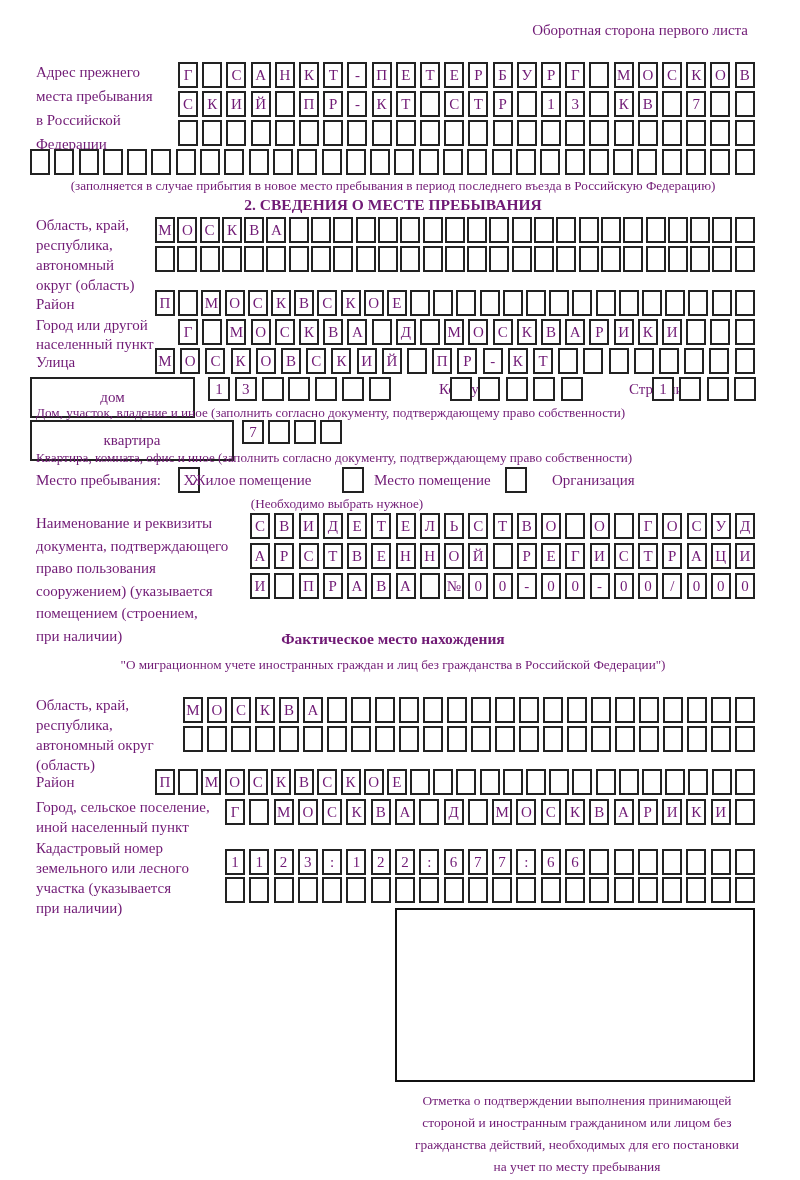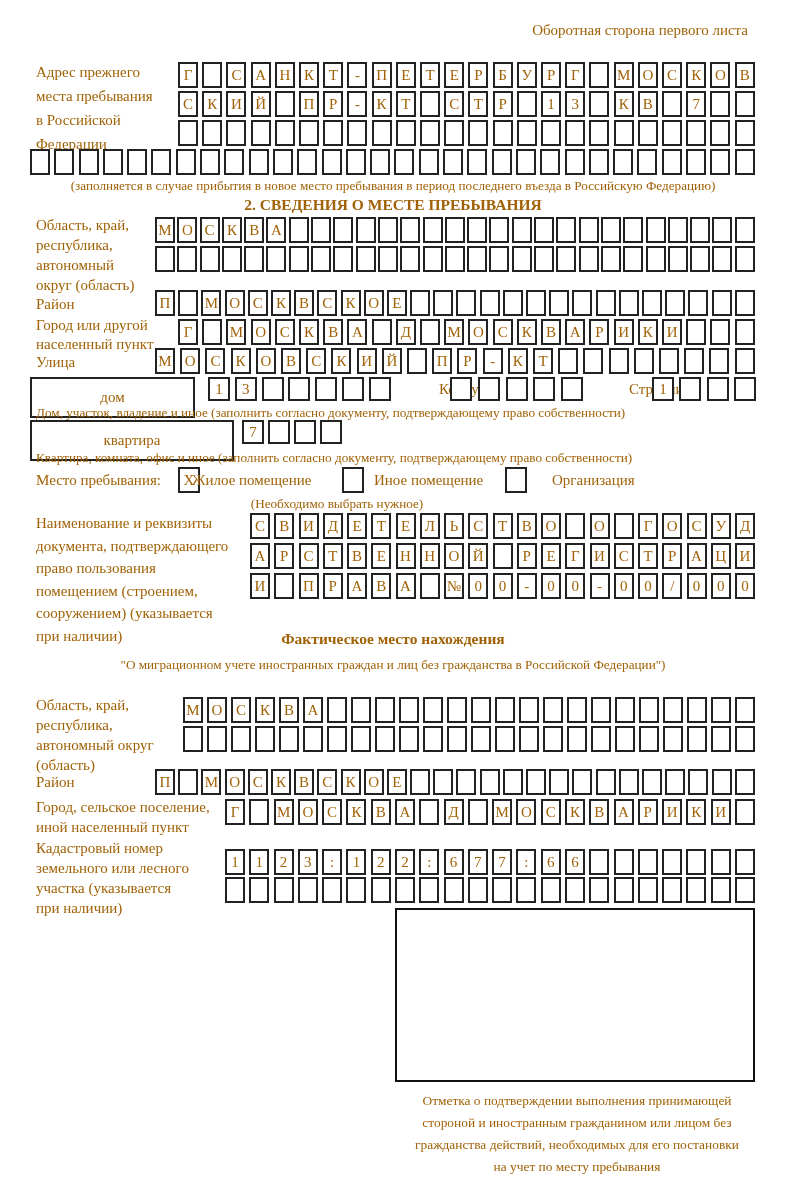--- a/index.html
+++ b/index.html
@@ -1,17 +1,17 @@
 <!DOCTYPE html>
 <html><head>
 <meta charset="utf-8">
 <style>
   html,body{margin:0;padding:0;background:#fff;}
   .page{position:relative;width:800px;height:1180px;background:#fff;
-        font-family:"Liberation Serif","DejaVu Serif",serif;color:#a16207;overflow:hidden;}
+        font-family:"Liberation Serif","DejaVu Serif",serif;color:#701a75;overflow:hidden;}
   .abs{position:absolute;}
   .lbl{font-size:15px;line-height:20px;}
   .lbl div{white-space:nowrap;}
   .cap{font-size:13.2px;line-height:18px;}
   .center{text-align:center;}
   .boldhead{font-weight:bold;font-size:15.5px;text-align:center;white-space:nowrap;}
   .row{display:flex;justify-content:space-between;}
   .row .cell{width:20px;height:26px;border:2px solid #222;box-sizing:border-box;
              display:flex;align-items:center;justify-content:center;
              font-size:15px;background:#fff;flex:0 0 auto;}
@@ -337,31 +337,31 @@
       <div class="cell"></div>
       <div class="cell"></div>
       <div class="cell"></div>
     </div>
   <div class="abs cap" style="left:36px;top:449px;">Квартира, комната, офис и иное (заполнить согласно документу, подтверждающему право собственности)</div>
 
   <div class="abs lbl nowrap" style="left:36px;top:470px;">Место пребывания:</div>
   <div class="abs chk" style="left:178px;top:467px;">X</div>
   <div class="abs lbl nowrap" style="left:192px;top:470px;">Жилое помещение</div>
   <div class="abs chk" style="left:342px;top:467px;"></div>
-  <div class="abs lbl nowrap" style="left:374px;top:470px;">Иное помещение</div>
+  <div class="abs lbl nowrap" style="left:374px;top:470px;">Место помещение</div>
   <div class="abs chk" style="left:505px;top:467px;"></div>
   <div class="abs lbl nowrap" style="left:552px;top:470px;">Организация</div>
   <div class="abs cap center" style="left:177px;top:495px;width:320px;">(Необходимо выбрать нужное)</div>
 
   <div class="abs lbl" style="left:36px;top:512px;line-height:22.5px;">
     <div>Наименование и реквизиты</div>
     <div>документа, подтверждающего</div>
     <div>право пользования</div>
+    <div>сооружением) (указывается</div>
     <div>помещением (строением,</div>
-    <div>сооружением) (указывается</div>
     <div>при наличии)</div>
   </div>
   <div class="abs row" style="left:250px;top:513px;width:505px;">
       <div class="cell">С</div>
       <div class="cell">В</div>
       <div class="cell">И</div>
       <div class="cell">Д</div>
       <div class="cell">Е</div>
       <div class="cell">Т</div>
       <div class="cell">Е</div>

